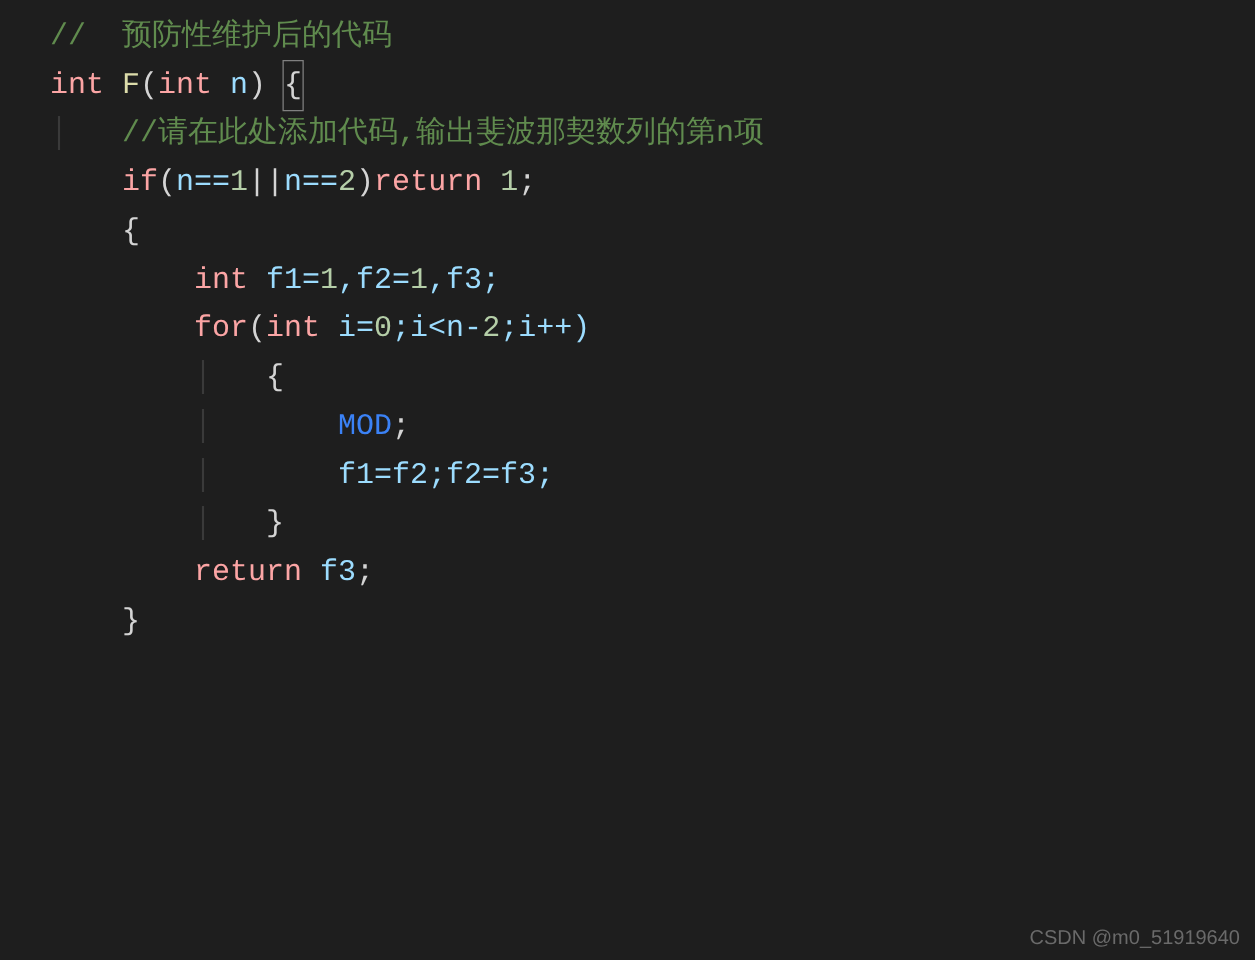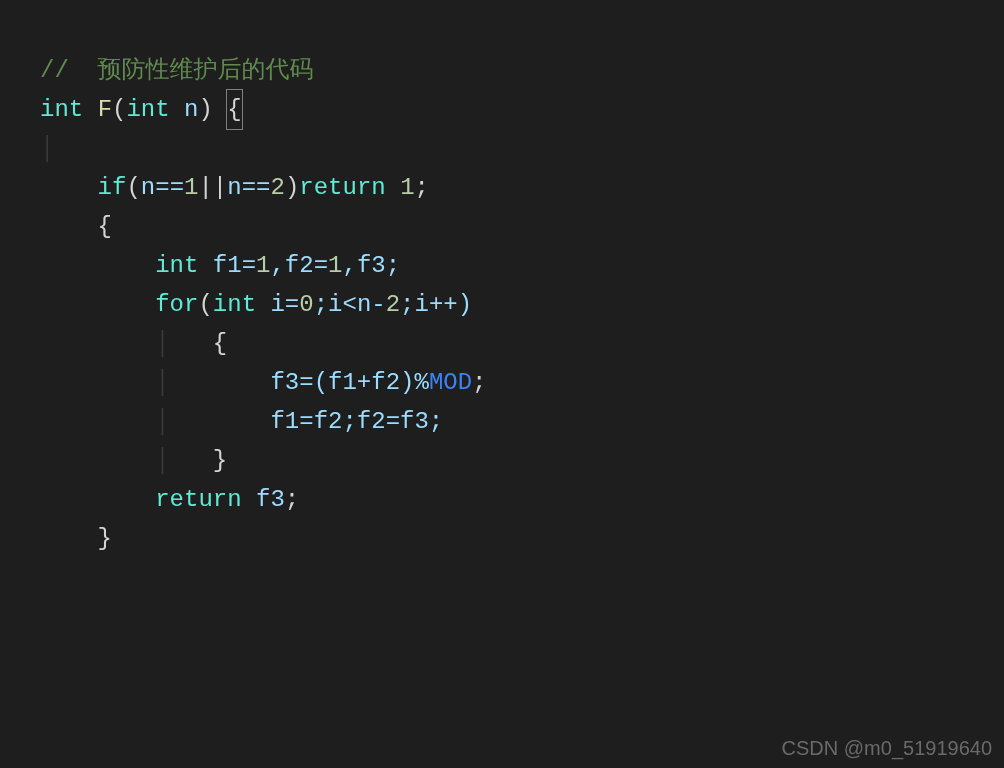--- a/index.html
+++ b/index.html
@@ -6,62 +6,61 @@
     margin:0;padding:0;width:1004px;height:768px;
     background:#1e1e1e;overflow:hidden;
     font-family:Consolas,"Courier New",monospace;
     font-size:24px;
   }
   .editor{
     position:relative;
     padding:10px 0 0 40px;
     color:#d4d4d4;
     line-height:39px;
-    margin-top:41px;
   }
   .line{white-space:pre;display:flex;position:relative}
   .indent-guide{color:#3a3a3a}
   .c-comment{color:#608b4e}
-  .c-keyword{color:#5eead4}
+  .c-keyword{color:#fca5a5}
   .c-func{color:#dcdcaa}
   .c-var{color:#9cdcfe}
   .c-num{color:#b5cea8}
   .c-const{color:#3b82f6}
   .c-pun{color:#d4d4d4}
   .paren-match{border:1px solid #808080;margin:-1px}
   .watermark{
     position:absolute;right:12px;bottom:8px;
-    color:#6a6a6a;font-size:20px;
+    color:#6a6a6a;font-size:16px;
     font-family:Arial,sans-serif;
   }
 </style>
 </head>
 <body>
 
 <div class="editor">
 
 <div class="line"><span class="c-comment">//  预防性维护后的代码</span></div>
 
 <div class="line"><span class="c-keyword">int</span><span> </span><span class="c-func">F</span><span class="c-pun">(</span><span class="c-keyword">int</span><span> </span><span class="c-var">n</span><span class="c-pun">) </span><span class="c-pun paren-match">{</span></div>
 
-<div class="line"><span class="indent-guide">│   </span></div>
+<div class="line"><span class="indent-guide">│   </span><span class="c-comment">//请在此处添加代码,输出斐波那契数列的第n项</span></div>
 
 
 <div class="line"><span class="indent-guide">    </span><span class="c-keyword">if</span><span class="c-pun">(</span><span class="c-var">n==</span><span class="c-num">1</span><span class="c-pun">||</span><span class="c-var">n==</span><span class="c-num">2</span><span class="c-pun">)</span><span class="c-keyword">return</span><span> </span><span class="c-num">1</span><span class="c-pun">;</span></div>
 
 
 <div class="line"><span class="indent-guide">    </span><span class="c-pun">{</span></div>
 
 <div class="line"><span class="indent-guide">        </span><span class="c-keyword">int</span><span> </span><span class="c-var">f1=</span><span class="c-num">1</span><span class="c-var">,f2=</span><span class="c-num">1</span><span class="c-var">,f3;</span></div>
 
 <div class="line"><span class="indent-guide">        </span><span class="c-keyword">for</span><span class="c-pun">(</span><span class="c-keyword">int</span><span> </span><span class="c-var">i=</span><span class="c-num">0</span><span class="c-var">;i&lt;n-</span><span class="c-num">2</span><span class="c-var">;i++)</span></div>
 
 <div class="line"><span class="indent-guide">        │   </span><span class="c-pun">{</span></div>
 
-<div class="line"><span class="indent-guide">        │       </span><span class="c-var">f3=(f1+f2)%</span><span class="c-const">MOD</span><span class="c-pun">;</span></div>
+<div class="line"><span class="indent-guide">        │       </span><span class="c-const">MOD</span><span class="c-pun">;</span></div>
 
 <div class="line"><span class="indent-guide">        │       </span><span class="c-var">f1=f2;f2=f3;</span></div>
 
 <div class="line"><span class="indent-guide">        │   </span><span class="c-pun">}</span></div>
 
 <div class="line"><span class="indent-guide">        </span><span class="c-keyword">return</span><span> </span><span class="c-var">f3</span><span class="c-pun">;</span></div>
 
 <div class="line"><span class="indent-guide">    </span><span class="c-pun">}</span></div>
 
 </div>

